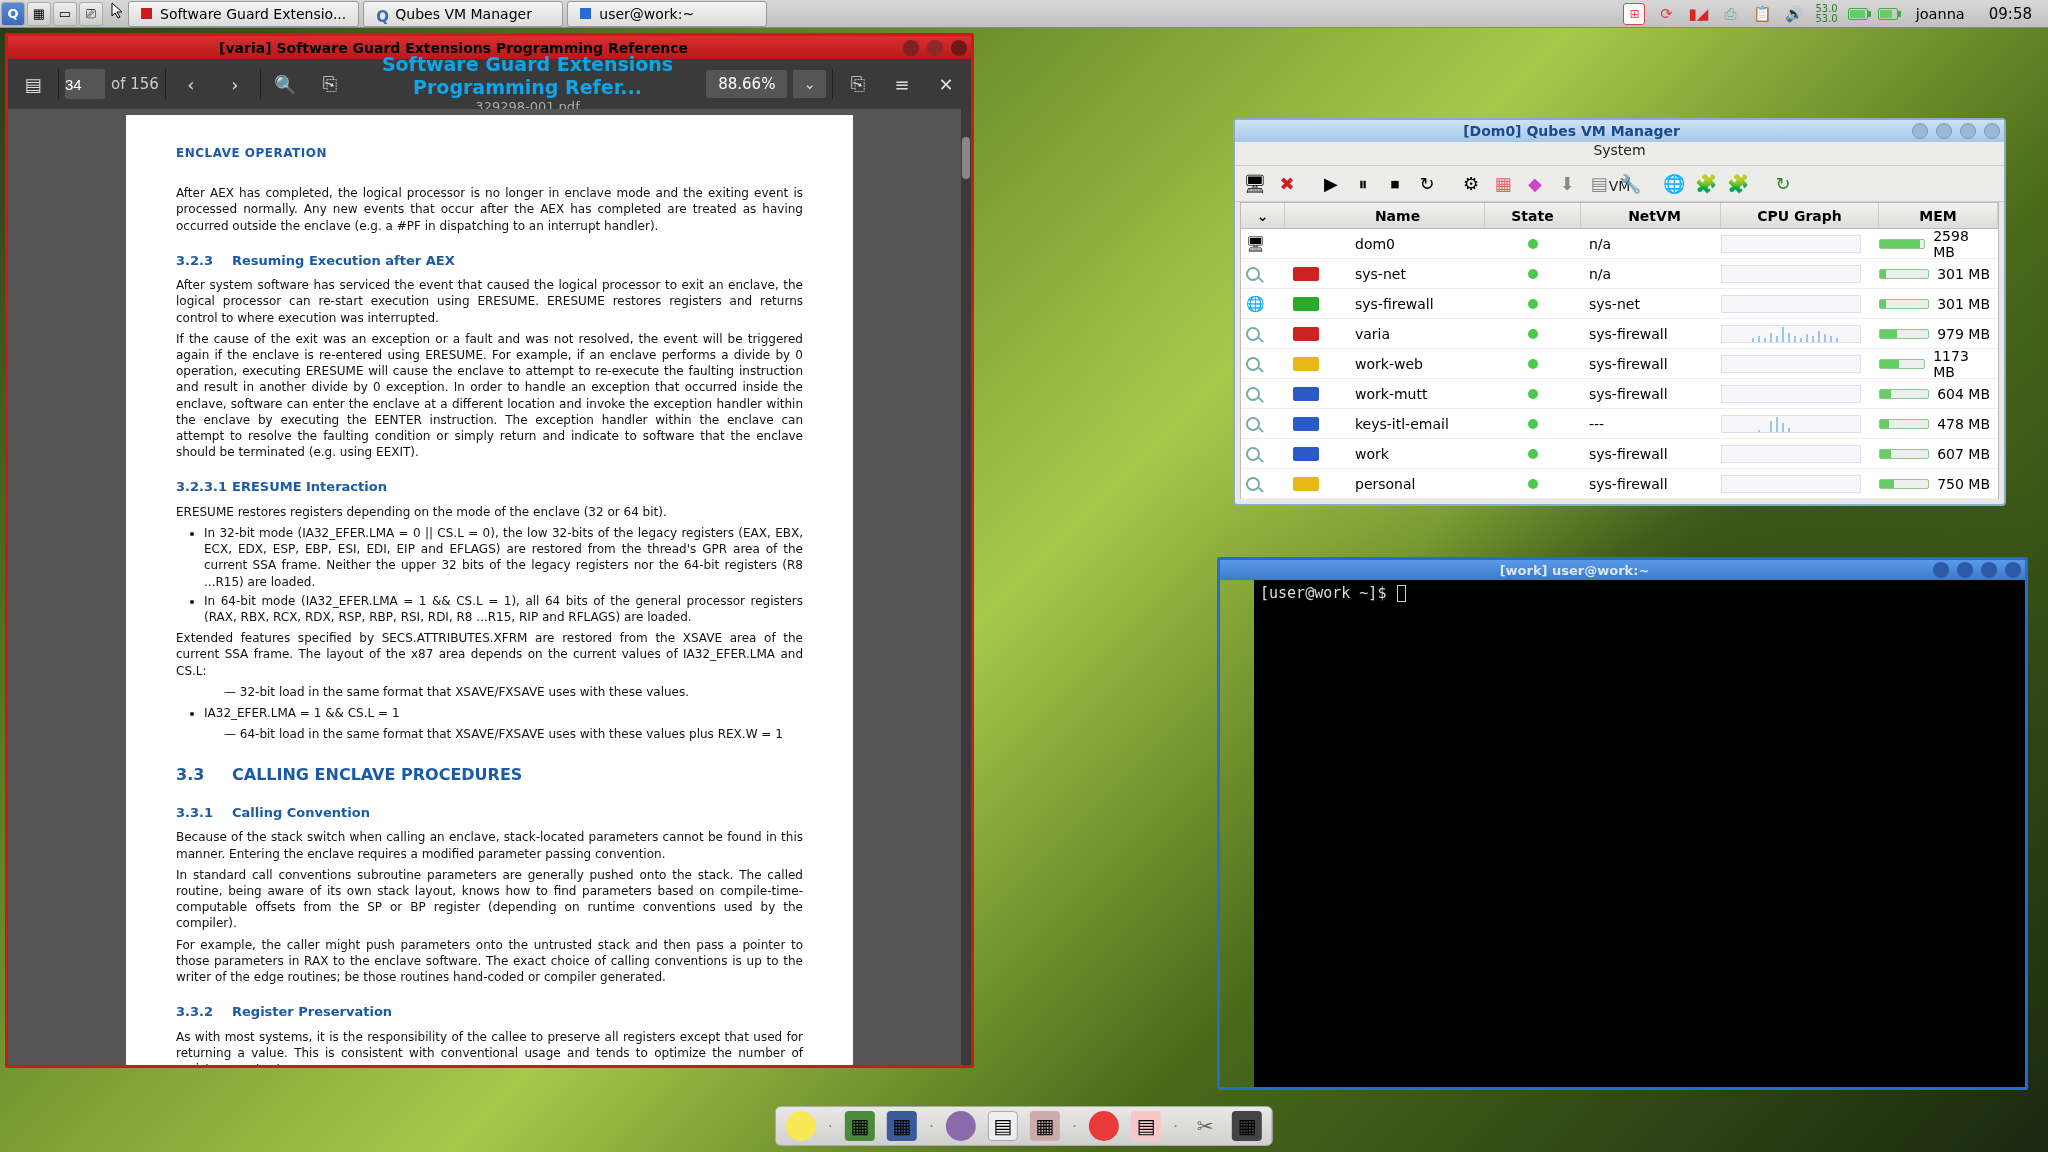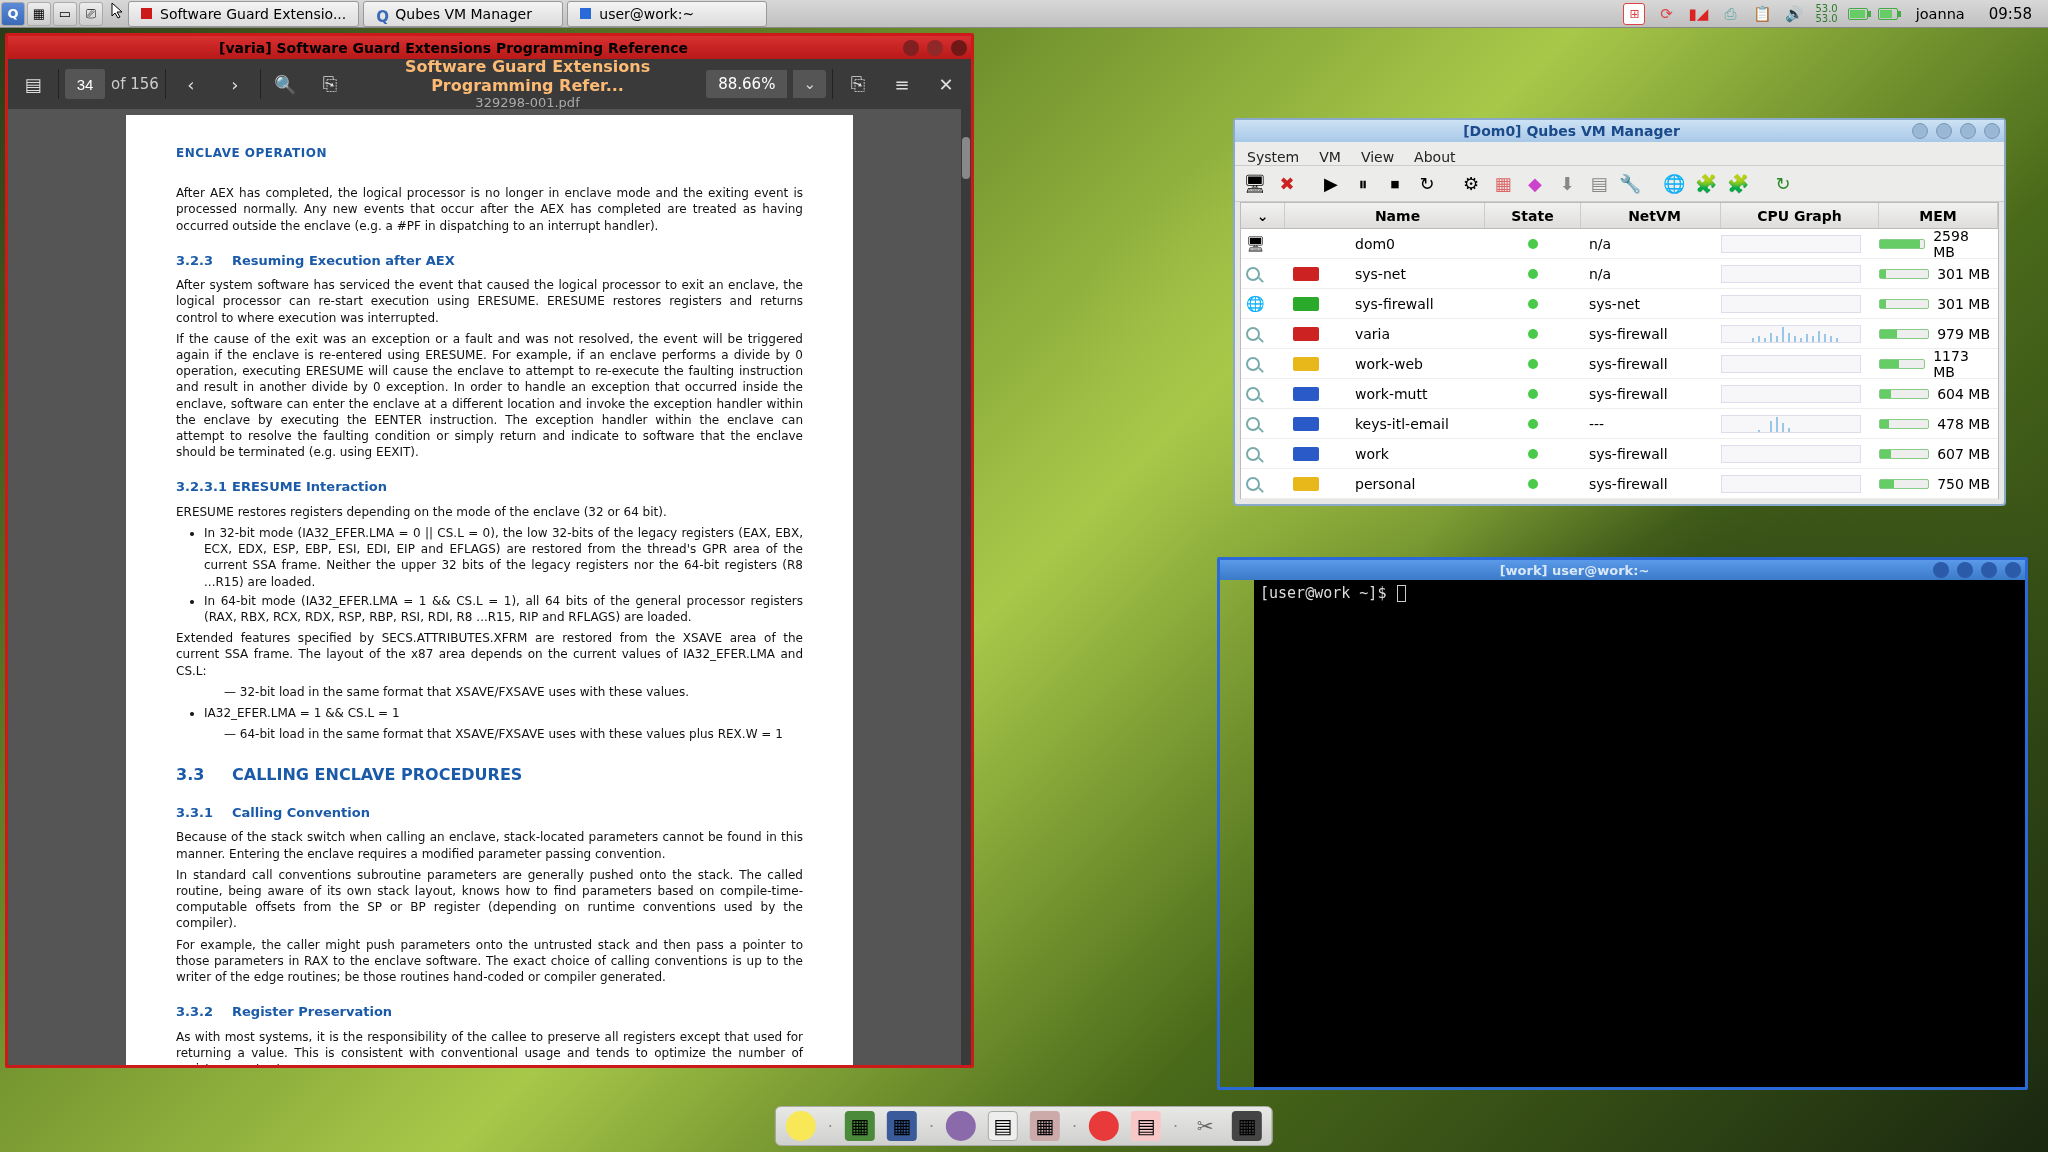--- a/index.html
+++ b/index.html
@@ -48,24 +48,24 @@
   .win-pdf .titlebar { height: 23px; background: linear-gradient(#d83030,#b81818); color:#111;
     display:flex; align-items:center; color:#000; font-size:14px; font-weight:bold; }
   .titlebar .title { flex:1; text-align:center; }
   .titlebar .tbtn { width:16px; height:16px; border-radius:50%; margin: 0 4px; }
   .tbtn.min{background:#802020}.tbtn.max{background:#902828}.tbtn.close{background:#701818}
   .pdf-toolbar { height: 50px; background:#3a3a3a; display:flex; align-items:center; color:#ddd;
     padding: 0 6px; gap:6px; font-size:15px; }
   .tb-btn { width:38px; height:38px; border-radius:4px; display:flex; align-items:center; justify-content:center;
     font-size:18px; color:#ddd; }
   .tb-sep{width:1px;height:30px;background:#222;}
-  .page-input{ width:40px; height:30px; background:#555; border:none; color:#fff; text-align:center; font-size:15px; border-radius:3px;}
+  .page-input{ width:40px; height:30px; background:#555; border:none; color:#fff; text-align:left; font-size:15px; border-radius:3px;}
   .page-of{color:#ccc; font-size:15px;}
   .pdf-title-block{flex:1; text-align:center; line-height:1.2;}
-  .pdf-title-block .t1{font-size:16px; color:#fdba74; font-weight:600;}
+  .pdf-title-block .t1{font-size:19px; color:#0ea5e9; font-weight:600;}
   .pdf-title-block .t2{font-size:13px; color:#aaa;}
   .zoom-box{background:#555; color:#fff; padding:5px 12px; border-radius:3px 0 0 3px; font-size:15px;}
   .zoom-caret{background:#555; padding:5px 10px; border-radius:0 3px 3px 0;}
   .pdf-viewport{ position:absolute; top:73px; left:0; right:0; bottom:0; background:#555; overflow:hidden;
     display:flex; justify-content:center; padding-top:6px;}
   .pdf-scrollbar{position:absolute; right:0; top:73px; bottom:0; width:10px; background:#3a3a3a;}
   .pdf-scrollbar i{position:absolute; left:1px; right:1px; top:28px; height:42px; background:#888; border-radius:4px;}
   .page{ width:727px; background:#fff; color:#111; padding: 30px 50px 40px; font-size:12px; line-height:1.35;
     font-family: "DejaVu Sans", sans-serif; }
   .page h4{color:#1a5aa8; font-size:12px; letter-spacing:.5px; margin-bottom:24px;}
@@ -77,22 +77,22 @@
   .page ul{margin:4px 0 4px 28px; font-size:12px;}
   .page ul li{margin:3px 0; text-align:justify;}
   .page .dash{margin-left:48px; font-size:12px;}
 
   
   .win-qvm{ position:absolute; top:118px; left:1233px; width:773px; height:388px;
     border:2px solid #8aaacc; border-radius:4px; background:#e8e8e6; }
   .win-qvm .titlebar{ height:22px; background:linear-gradient(#cde2f4,#a8c8e8); font-size:14px; font-weight:bold;
     color:#1a4a8a; display:flex; align-items:center;}
   .win-qvm .titlebar .tbtn{background:#9ab8d6; border:1px solid #7a98b6;}
-  .qvm-menu{height:24px; background:#ececea; display:flex; align-items:flex-end; gap:20px; padding:0 12px;
-    font-size:14px; border-bottom:1px solid #ccc;}
+  .qvm-menu{height:24px; background:#ececea; display:flex; align-items:center; gap:20px; padding:0 12px;
+    font-size:14px; border-bottom:1px solid #ccc;flex-direction:column;}
   .qvm-menu span{color:#222;}
   .qvm-tools{height:36px; background:#ececea; display:flex; align-items:center; gap:4px; padding:0 6px;
     border-bottom:1px solid #ccc;}
   .qvm-tool{width:28px; height:28px; border-radius:3px; display:flex; align-items:center; justify-content:center;
     font-size:18px;}
   .qvm-tsep{width:8px;}
   .qvm-table{position:absolute; top:82px; left:5px; right:5px; bottom:5px; background:#fff; border:1px solid #bbb;
     font-size:14px;}
   .qvm-head{display:flex; height:26px; background:linear-gradient(#f2f2f0,#dedddb); border-bottom:1px solid #bbb;
     font-size:14px; font-weight:600;}

